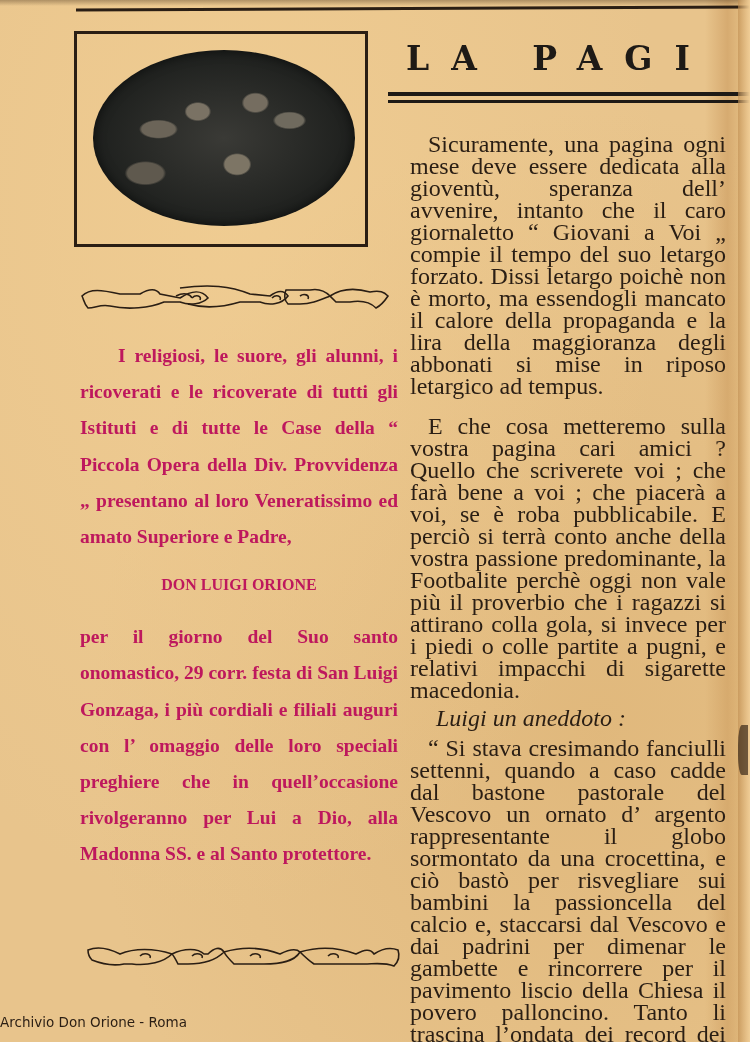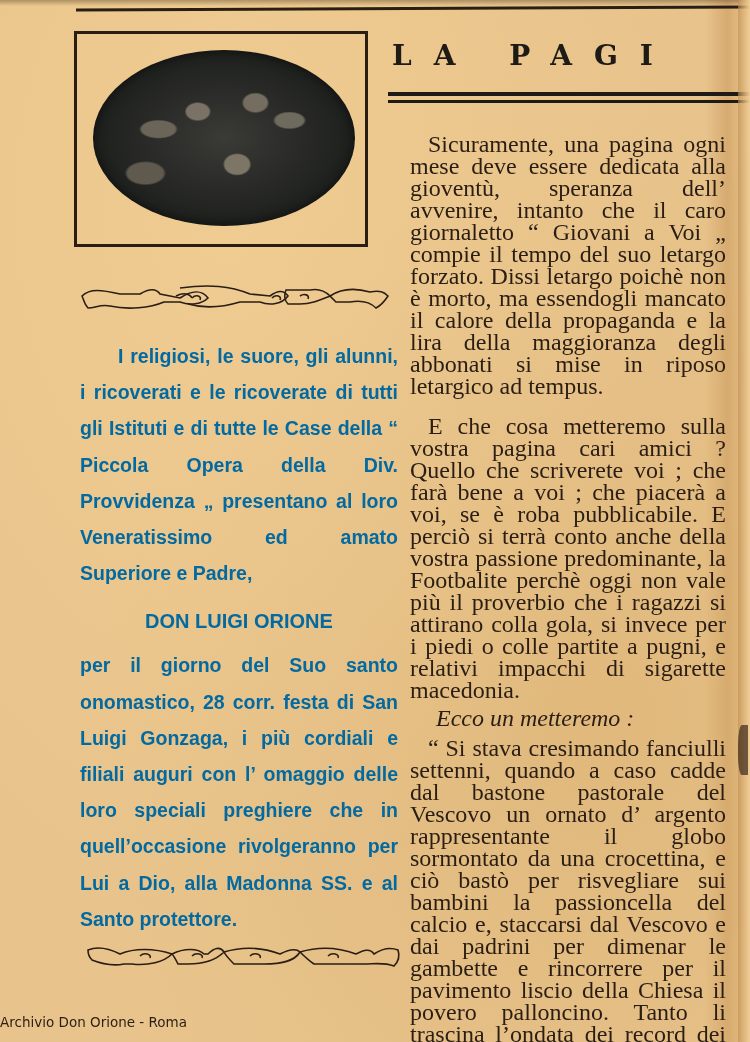--- a/index.html
+++ b/index.html
@@ -27,29 +27,29 @@
       radial-gradient(ellipse at 55% 65%, #7d7565 0 6%, rgba(0,0,0,0) 7%),
       radial-gradient(ellipse at 20% 70%, #5f594e 0 6%, rgba(0,0,0,0) 7%),
       radial-gradient(ellipse at 50% 50%, #3a3a36, #1c1e1c 75%);
     box-shadow: inset 0 0 12px rgba(0,0,0,0.6);
   }
 
   .ornament { position: absolute; }
   .ornament svg { display: block; }
 
   .left-col { position: absolute; left: 80px; top: 338px; width: 318px;
-    font-family: Liberation Sans, sans-serif; font-weight: bold;
-    font-size: 19.5px; line-height: 36.2px; text-align: justify; color: #0369a1; }
+    font-family: Liberation Serif, serif; font-weight: bold;
+    font-size: 19.5px; line-height: 36.2px; text-align: justify; color: #be185d; }
   .left-col p { margin: 0; }
   .left-col .indent { text-indent: 38px; }
-  .left-col .name { text-align: center; font-size: 20px; margin: 8px; line-height: 36px; }
+  .left-col .name { text-align: center; font-size: 16px; margin: 16px; line-height: 36px; }
 
-  .header-title { position: absolute; left: 392px; top: 42px; white-space: nowrap;
+  .header-title { position: absolute; left: 406px; top: 42px; white-space: nowrap;
     font-family: "DejaVu Serif", "Liberation Serif", serif; font-weight: bold;
-    font-size: 28px; letter-spacing: 22px; color: #1e1a16; line-height: 1; }
+    font-size: 33px; letter-spacing: 22px; color: #1e1a16; line-height: 1; }
   .header-rule-1 { position: absolute; left: 388px; top: 92px; width: 362px; height: 4px; background: #1e1a16; }
   .header-rule-2 { position: absolute; left: 388px; top: 100px; width: 362px; height: 3px; background: #1e1a16; }
 
   .right-col { position: absolute; left: 410px; top: 133px; width: 316px;
     font-family: "Liberation Serif", "DejaVu Serif", serif; font-size: 24px; line-height: 22px;
     text-align: justify; color: #2a1e14; }
   .right-col p { margin: 0; text-indent: 18px; }
   .right-col p.italic { font-style: italic; margin: 6px 0 8px 0; text-indent: 26px; }
   .right-col p.gap { margin-top: 18px; }
 
@@ -80,21 +80,21 @@
       <path d="M206 6 L230 6 C240 4, 246 8, 250 12 C240 16, 232 20, 220 20 L208 20 C204 16, 204 10, 206 6 Z"></path>
       <path d="M220 12 C224 9, 230 11, 228 15"></path>
       <path d="M250 12 C262 4, 276 4, 290 8 C300 6, 304 8, 308 12 C304 18, 300 22, 296 24 C290 18, 282 16, 270 18 L256 18 C254 16, 252 14, 250 12 Z"></path>
     </g>
   </svg>
 </div>
 
 <div class="left-col">
   <p class="indent">I religiosi, le suore, gli alunni, i ricoverati e le ricoverate di tutti gli Istituti e di tutte le Case della “ Piccola Opera della Div. Provvidenza „ presentano al loro Veneratissimo ed amato Superiore e Padre,</p>
   <p class="name" style="margin-top:12px;">DON LUIGI ORIONE</p>
-  <p style="margin-top:8px;">per il giorno del Suo santo onomastico, 28 corr. festa di San Luigi Gonzaga, i più cordiali e filiali auguri con l’ omaggio delle loro speciali preghiere che in quell’occasione rivolgeranno per Lui a Dio, alla Madonna SS. e al Santo protettore.</p>
+  <p style="margin-top:8px;">per il giorno del Suo santo onomastico, 29 corr. festa di San Luigi Gonzaga, i più cordiali e filiali auguri con l’ omaggio delle loro speciali preghiere che in quell’occasione rivolgeranno per Lui a Dio, alla Madonna SS. e al Santo protettore.</p>
 </div>
 
 <div class="ornament" style="left:84px; top:942px;">
   <svg width="320" height="30" viewBox="0 0 320 30">
     <g fill="none" stroke="#2a1e14" stroke-width="1.6">
       <path d="M4 8 C14 4, 24 6, 36 12 C50 6, 70 6, 88 12 C80 20, 64 24, 48 22 L40 22 C30 24, 18 22, 8 18 C4 14, 4 10, 4 8 Z"></path>
       <path d="M56 14 C60 10, 68 12, 66 16"></path>
       <path d="M88 12 C100 6, 114 6, 120 12 L124 12 C130 6, 136 4, 140 10 C132 18, 118 22, 104 22 L94 22 C92 18, 90 14, 88 12 Z"></path>
       <path d="M108 14 C112 10, 120 12, 118 16"></path>
       <path d="M140 10 C160 4, 180 6, 196 12 C204 8, 212 6, 216 10 C210 20, 196 22, 180 22 L150 22 C146 18, 142 14, 140 10 Z"></path>
@@ -105,21 +105,21 @@
   </svg>
 </div>
 
 <div class="header-title">LA PAGI</div>
 <div class="header-rule-1"></div>
 <div class="header-rule-2"></div>
 
 <div class="right-col">
   <p>Sicuramente, una pagina ogni mese deve essere dedicata alla gioventù, speranza dell’ avvenire, intanto che il caro giornaletto “ Giovani a Voi „ compie il tempo del suo letargo forzato. Dissi letargo poichè non è morto, ma essendogli mancato il calore della propaganda e la lira della maggioranza degli abbonati si mise in riposo letargico ad tempus.</p>
   <p class="gap">E che cosa metteremo sulla vostra pagina cari amici ? Quello che scriverete voi ; che farà bene a voi ; che piacerà a voi, se è roba pubblicabile. E perciò si terrà conto anche della vostra passione predominante, la Footbalite perchè oggi non vale più il proverbio che i ragazzi si attirano colla gola, si invece per i piedi o colle partite a pugni, e relativi impacchi di sigarette macedonia.</p>
-  <p class="italic">Ecco un metteremo :</p>
+  <p class="italic">Luigi un aneddoto :</p>
   <p>“ Si stava cresimando fanciulli settenni, quando a caso cadde dal bastone pastorale del Vescovo un ornato d’ argento rappresentante il globo sormontato da una crocettina, e ciò bastò per risvegliare sui bambini la passioncella del calcio e, staccarsi dal Vescovo e dai padrini per dimenar le gambette e rincorrere per il pavimento liscio della Chiesa il povero palloncino. Tanto li trascina l’ondata dei record dei canonieri calcistici di tutte le lettere dell’ alfabeto. E che s’ha a dice ? Poveri ragazzi che colpa avete voi se siete nati in un epoca di fumo e di calcio ? È un fluido etereo od elettrico che passa su tutte le nazioni civili del mondo.</p>
   <p class="gap">Una volta si calcolava l’ arrosto invece del fumo, e i baci e le carezze inve-</p>
 </div>
 
 <div class="page-edge"></div>
 <div class="edge-tear-1"></div>
 
 <div class="footer">Archivio Don Orione - Roma</div>
 
 </body></html>

